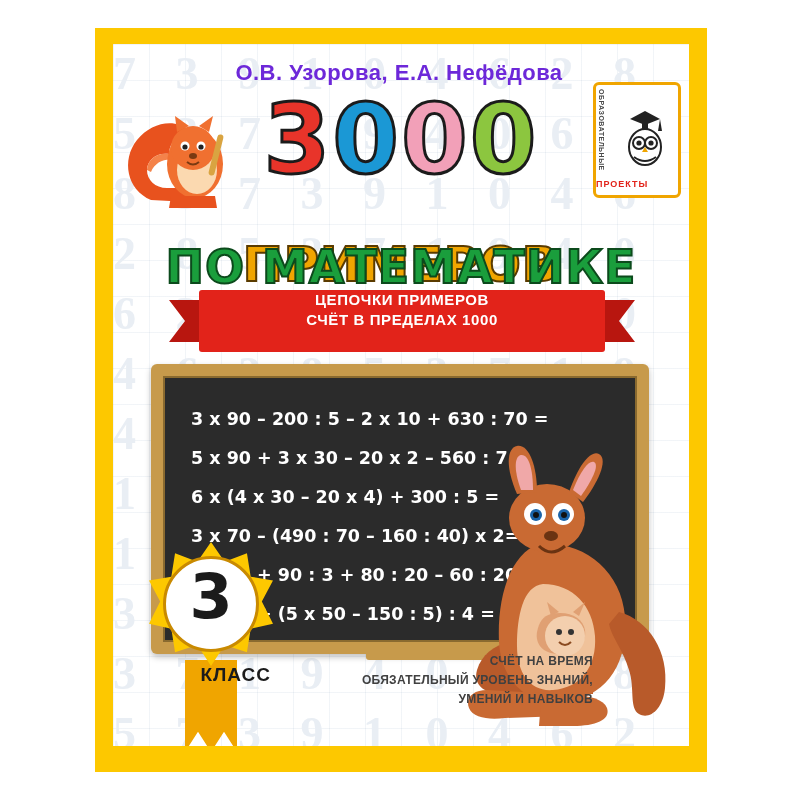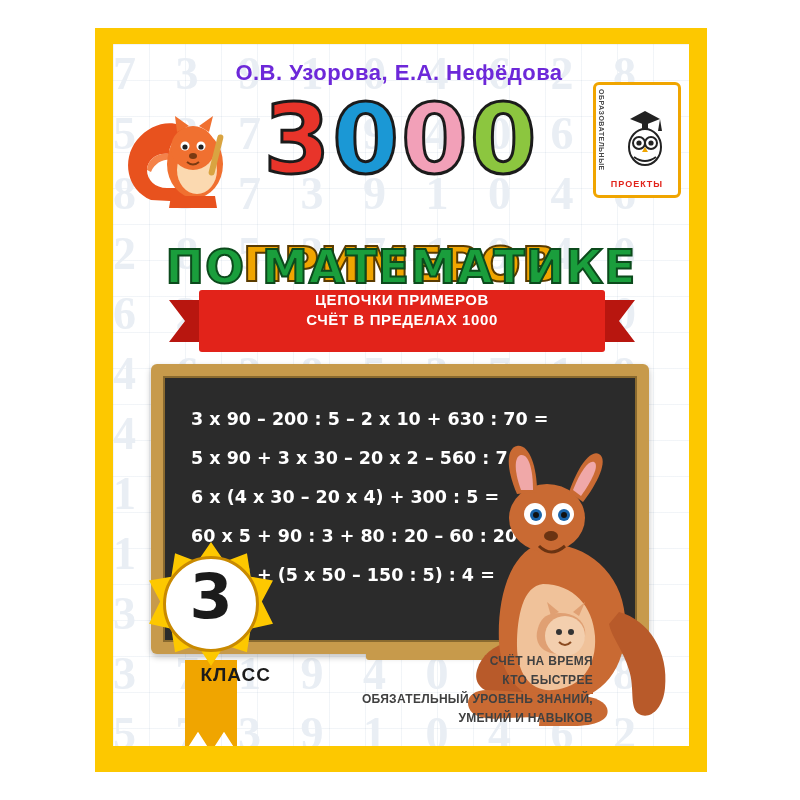--- a/index.html
+++ b/index.html
@@ -211,21 +211,21 @@
   }
   .badge-top-text {
     position: absolute; left: 2px; top: 4px;
     font-size: 7px; font-weight: bold; color: #4a4a4a;
     letter-spacing: .5px;
     writing-mode: vertical-rl;
     height: 80px;
   }
   .badge-bottom-text {
     position: absolute; left: 0; bottom: 6px; width: 100%;
-    text-align: center; font-size: 9px; font-weight: bold;
+    font-size: 9px; font-weight: bold;
     color: #e2231a; letter-spacing: 1px;
   }
   .badge-owl { position: absolute; left: 26px; top: 20px; }
 
   
   .squirrel { position: absolute; left: 4px; top: 60px; }
   .kangaroo { position: absolute; left: 330px; top: 400px; }
 </style>
 </head>
 <body>
@@ -278,20 +278,21 @@
         <div>ЦЕПОЧКИ ПРИМЕРОВ</div>
         <div>СЧЁТ В ПРЕДЕЛАХ 1000</div>
       </div>
     </div>
 
     <div class="board">
       <div class="board-inner">
         <div class="board-line">3 х 90 – 200 : 5 – 2 х 10 + 630 : 70 =</div>
         <div class="board-line">5 х 90 + 3 х 30 – 20 х 2 – 560 : 7 =</div>
         <div class="board-line">6 х (4 х 30 – 20 х 4) + 300 : 5 =</div>
+        <div class="board-line">3 х 70 – (490 : 70 – 160 : 40) х 2=</div>
         <div class="board-line">60 х 5 + 90 : 3 + 80 : 20 – 60 : 20 =</div>
         <div class="board-line">80 х 6 + (5 х 50 – 150 : 5) : 4  =</div>
       </div>
       <div class="board-ledge"></div>
     </div>
 
     <div class="kangaroo">
       <svg width="240" height="300" viewBox="0 0 240 300">
         <path d="M60 250 C40 250 30 240 34 226 C40 206 60 196 84 196 L150 196 L150 250 Z" fill="#b85a2a"></path>
         <path d="M96 100 C140 96 178 126 182 172 C186 218 164 254 120 258 C84 262 58 236 56 198 C54 156 66 110 96 100 Z" fill="#c96a33"></path>
@@ -326,21 +327,20 @@
       <div class="rosette-ribbon-l"></div>
       <div class="rosette-ribbon-r"></div>
       <div class="rosette-star"></div>
       <div class="rosette-circle"></div>
       <div class="rosette-num">3</div>
       <div class="rosette-label">КЛАСС</div>
     </div>
 
     <div class="bottom-text">
       <div>СЧЁТ НА ВРЕМЯ</div>
-      <div>КТО БЫСТРЕЕ</div>
       <div>ОБЯЗАТЕЛЬНЫЙ УРОВЕНЬ ЗНАНИЙ,</div>
       <div>УМЕНИЙ И НАВЫКОВ</div>
     </div>
 
     <div class="badge">
       <div class="badge-top-text">ОБРАЗОВАТЕЛЬНЫЕ</div>
       <div class="badge-owl">
         <svg width="46" height="62" viewBox="0 0 46 62">
           <path d="M8 14 L23 6 L38 14 L23 20 Z" fill="#222"></path>
           <rect x="20" y="18" width="6" height="8" fill="#222"></rect>

